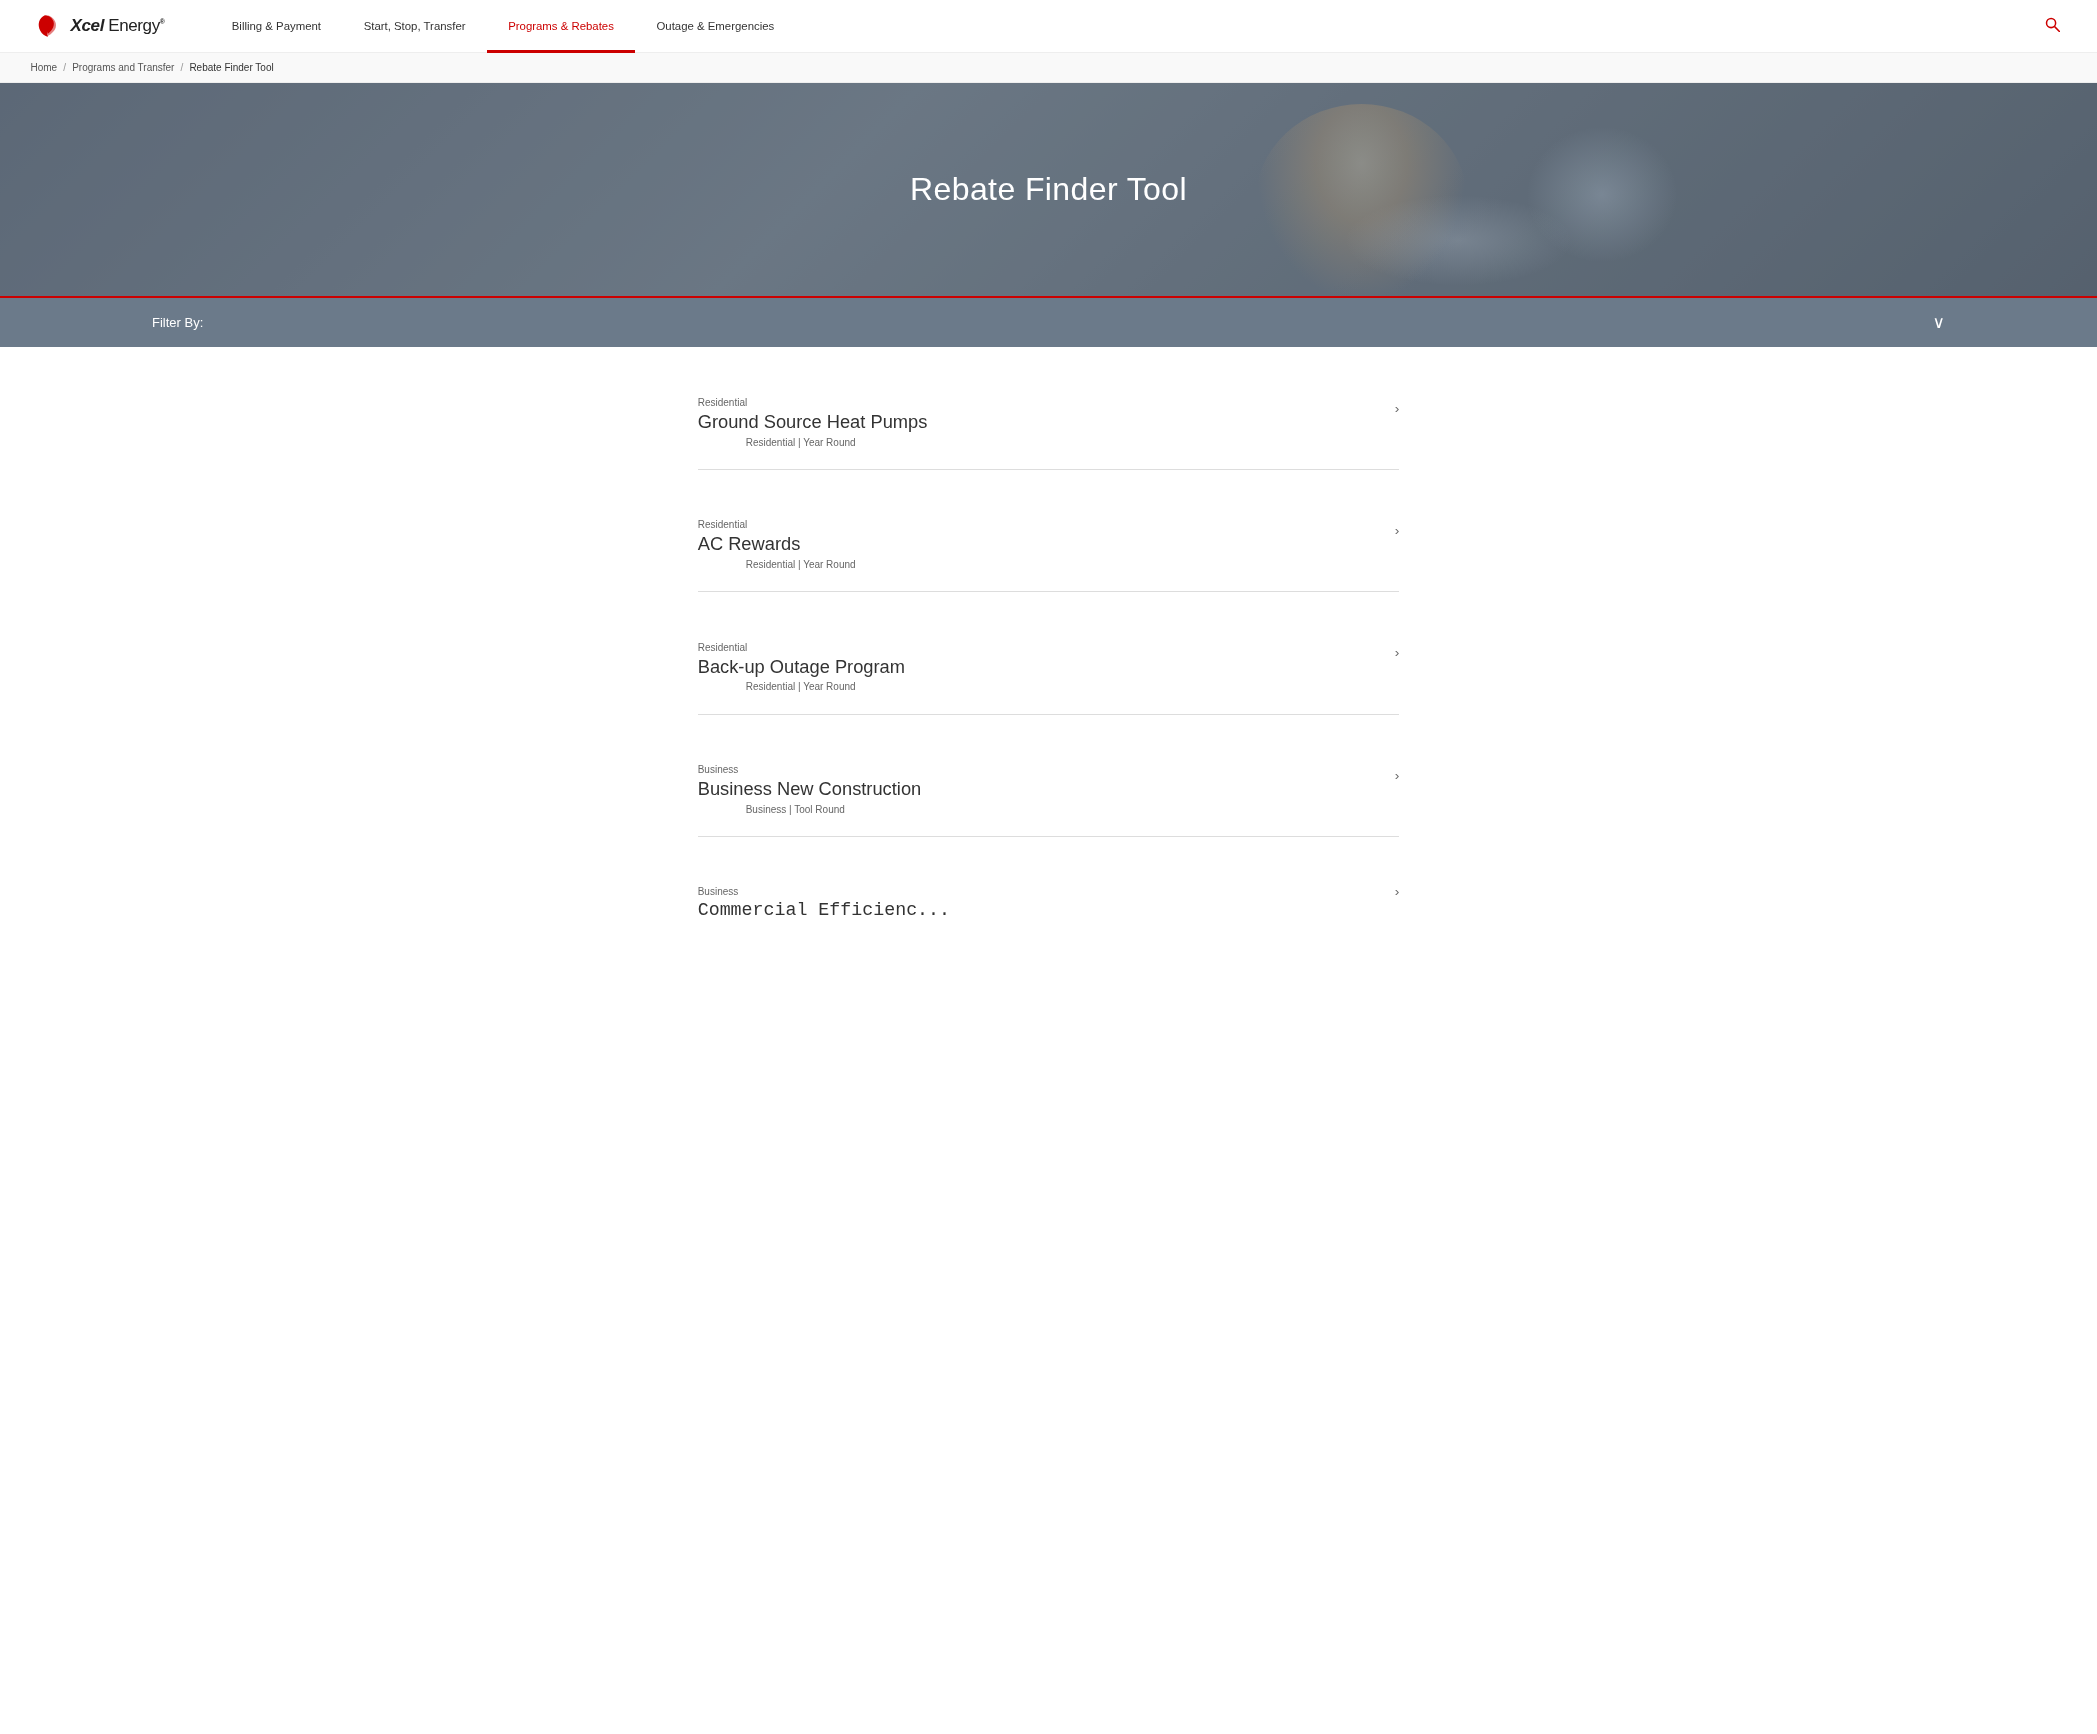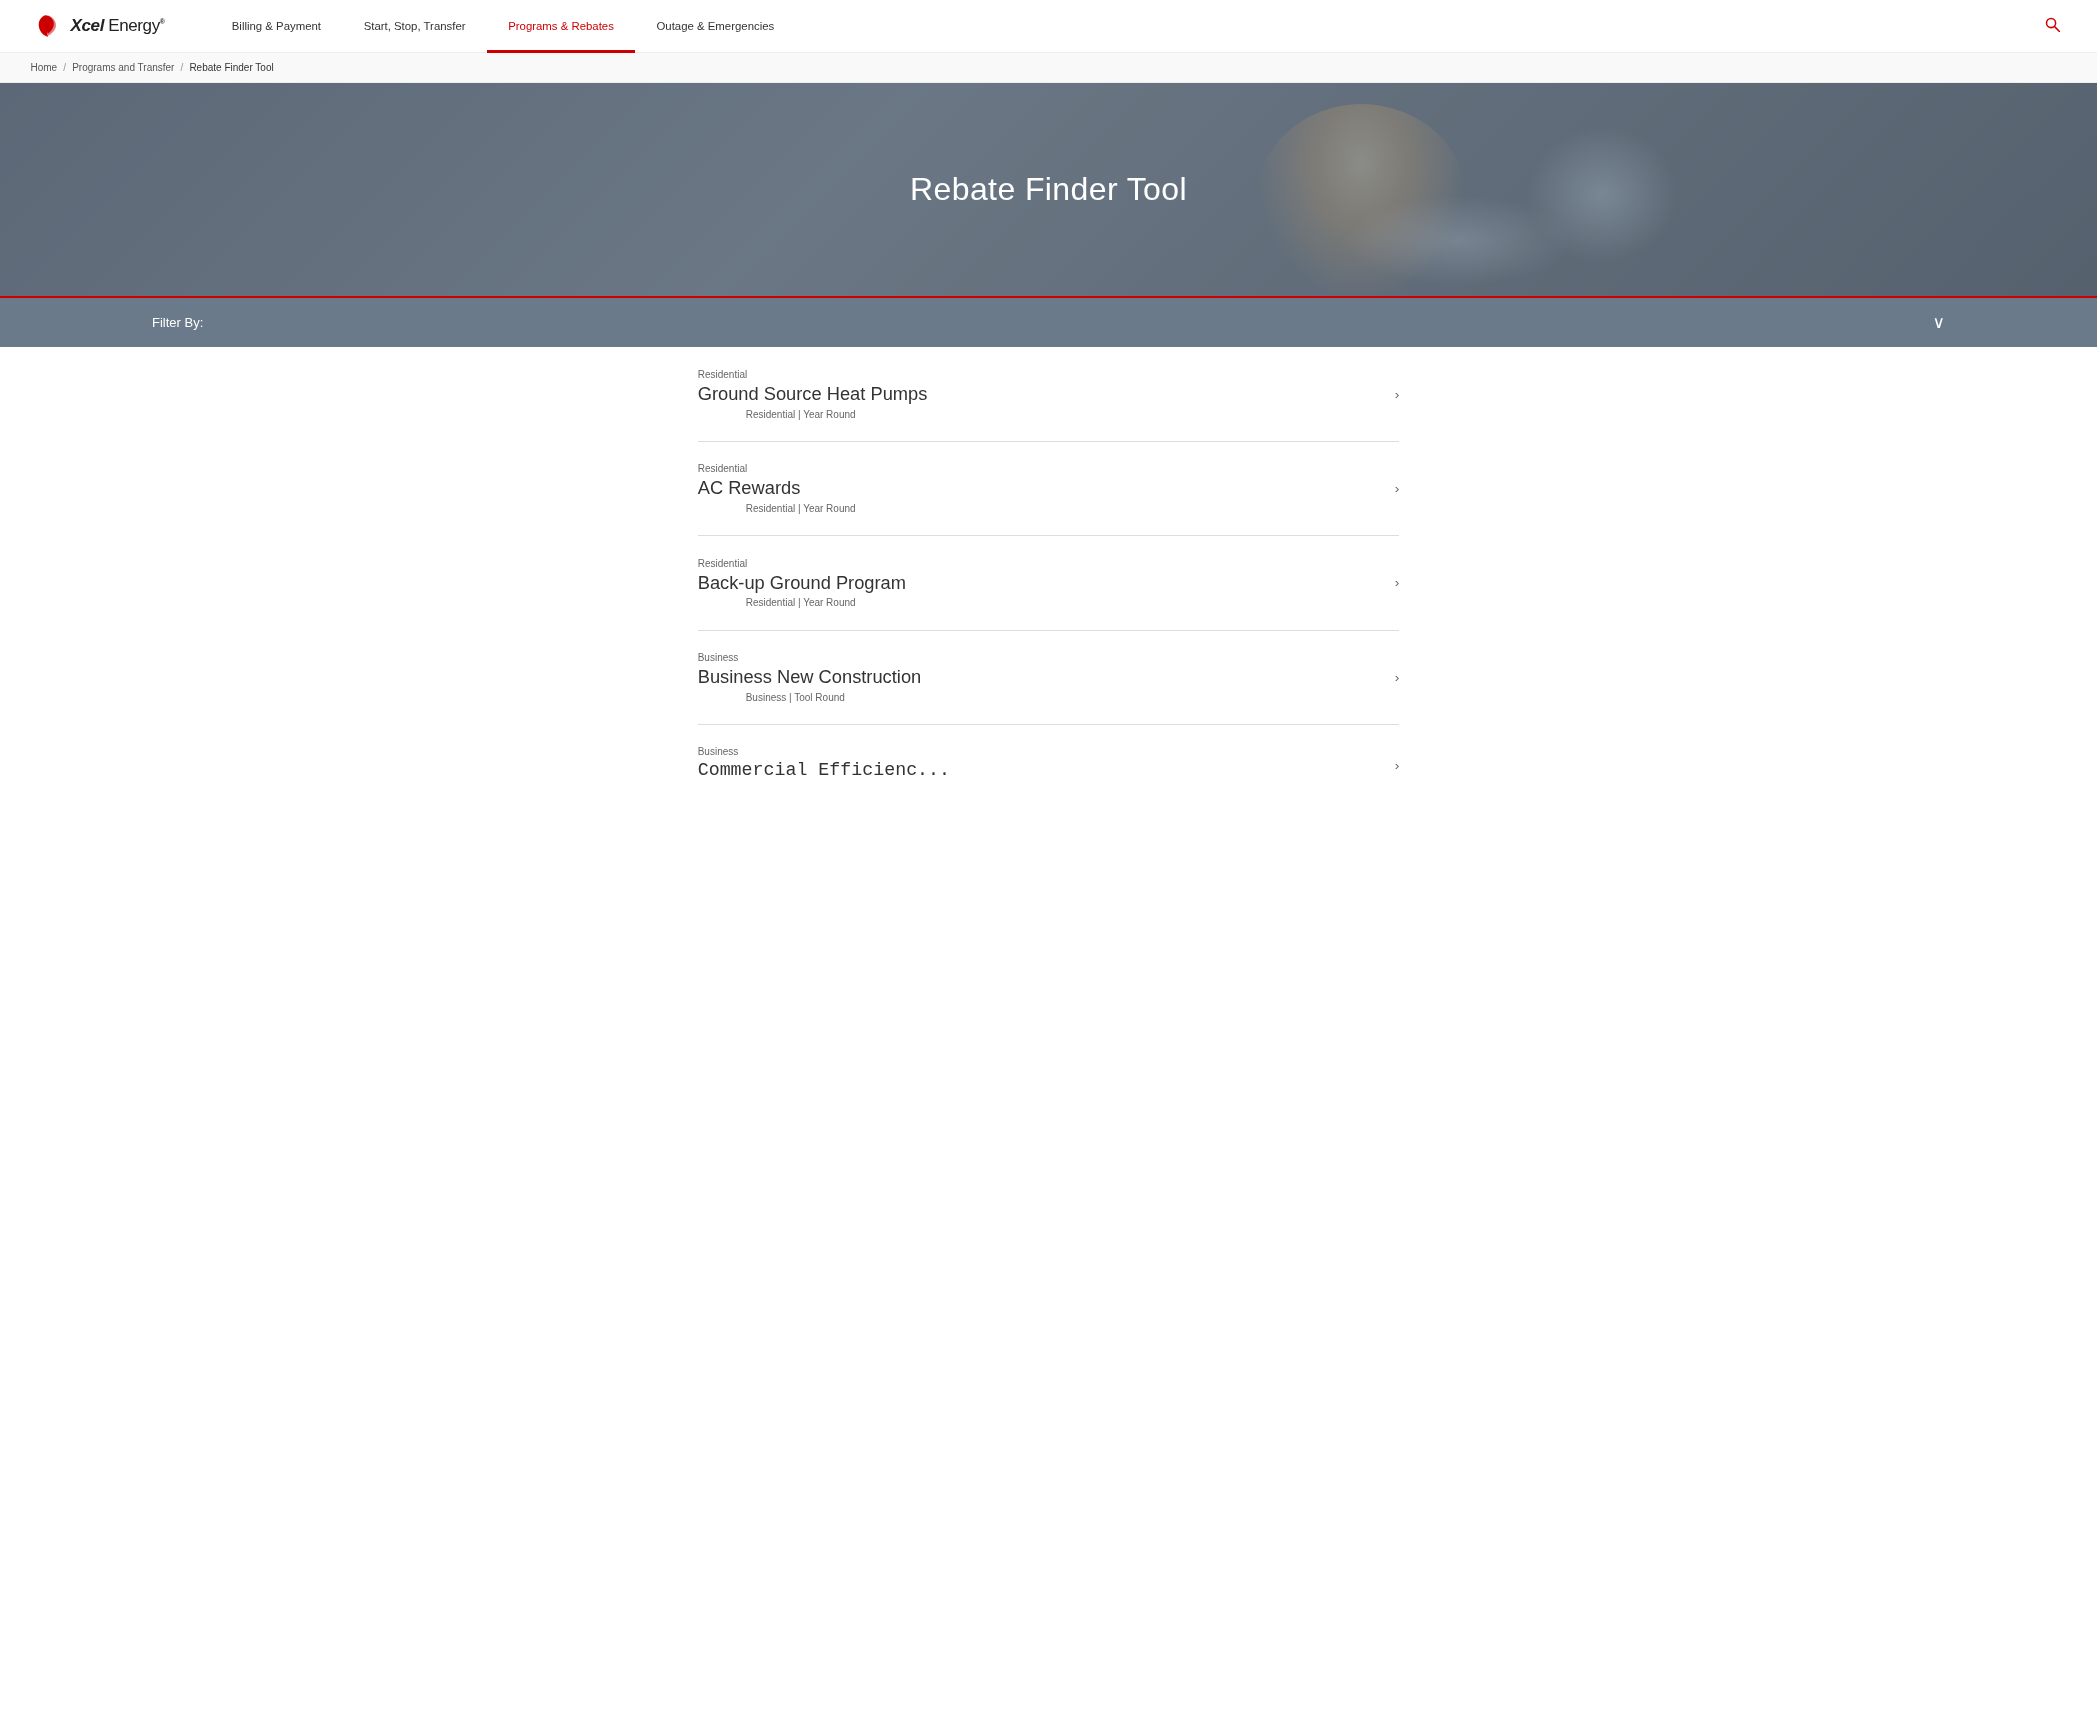--- a/index.html
+++ b/index.html
@@ -207,20 +207,21 @@
       border-bottom: 0.8px solid #ddd;
       cursor: pointer;
     }
 
     .result-item:first-child {
       border-top: none;
     }
 
     .result-content {
       flex: 1;
+      margin-top: 28px;
     }
 
     .result-category {
       font-size: 10px;
       color: #666;
       margin-bottom: 3px;
     }
 
     .result-title {
       font-size: 18.3px;
@@ -326,21 +327,21 @@
       <div class="result-category">Residential</div>
       <div class="result-title">AC Rewards</div>
       <div class="result-meta">Residential | Year Round</div>
     </div>
     <span class="result-arrow">›</span>
   </div>
 
   <div class="result-item">
     <div class="result-content">
       <div class="result-category">Residential</div>
-      <div class="result-title">Back-up Ground Program</div>
+      <div class="result-title">Back-up Outage Program</div>
       <div class="result-meta">Residential | Year Round</div>
     </div>
     <span class="result-arrow">›</span>
   </div>
 
   <div class="result-item">
     <div class="result-content">
       <div class="result-category">Business</div>
       <div class="result-title">Business New Construction</div>
       <div class="result-meta">Business | Tool Round</div>

